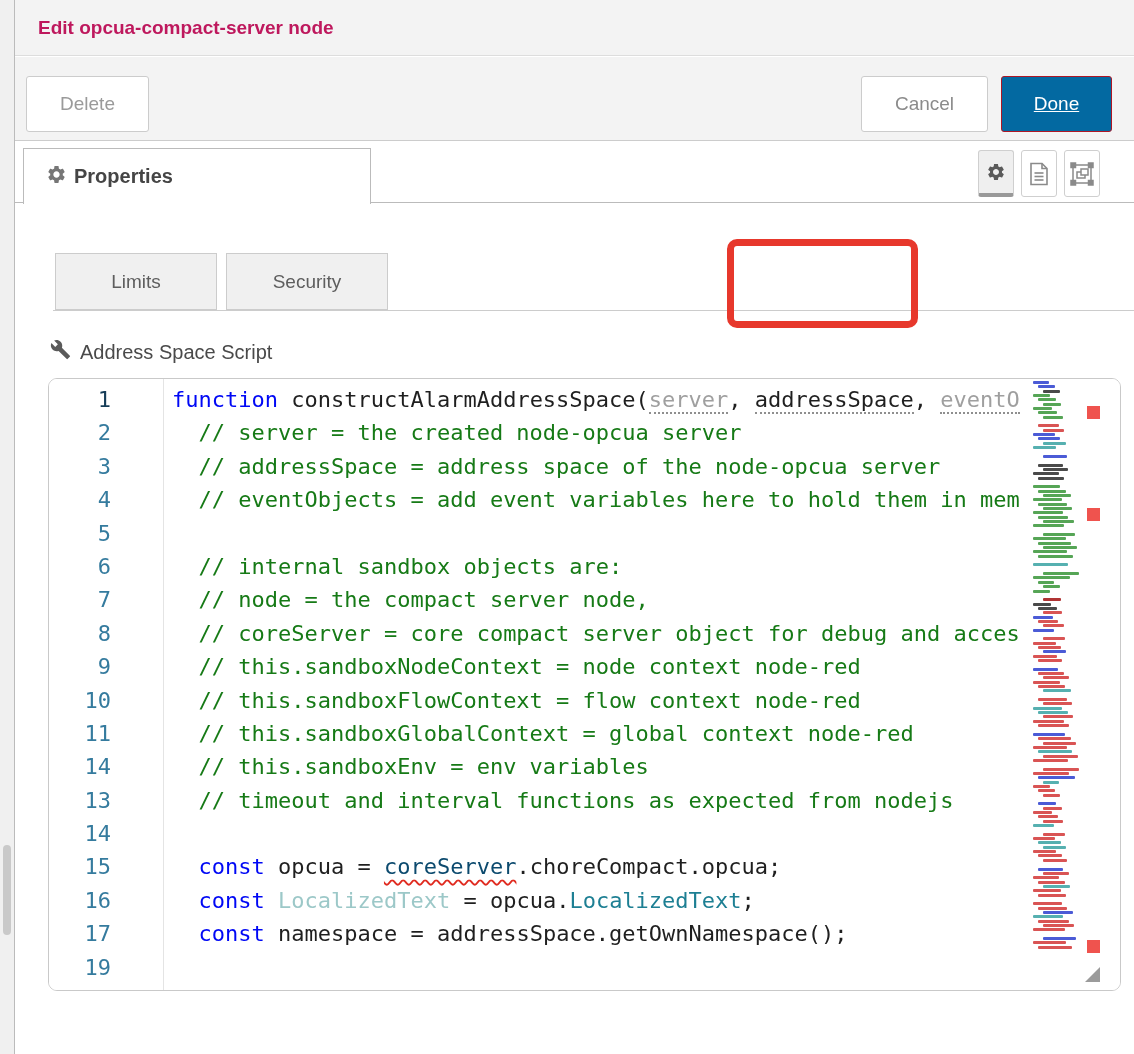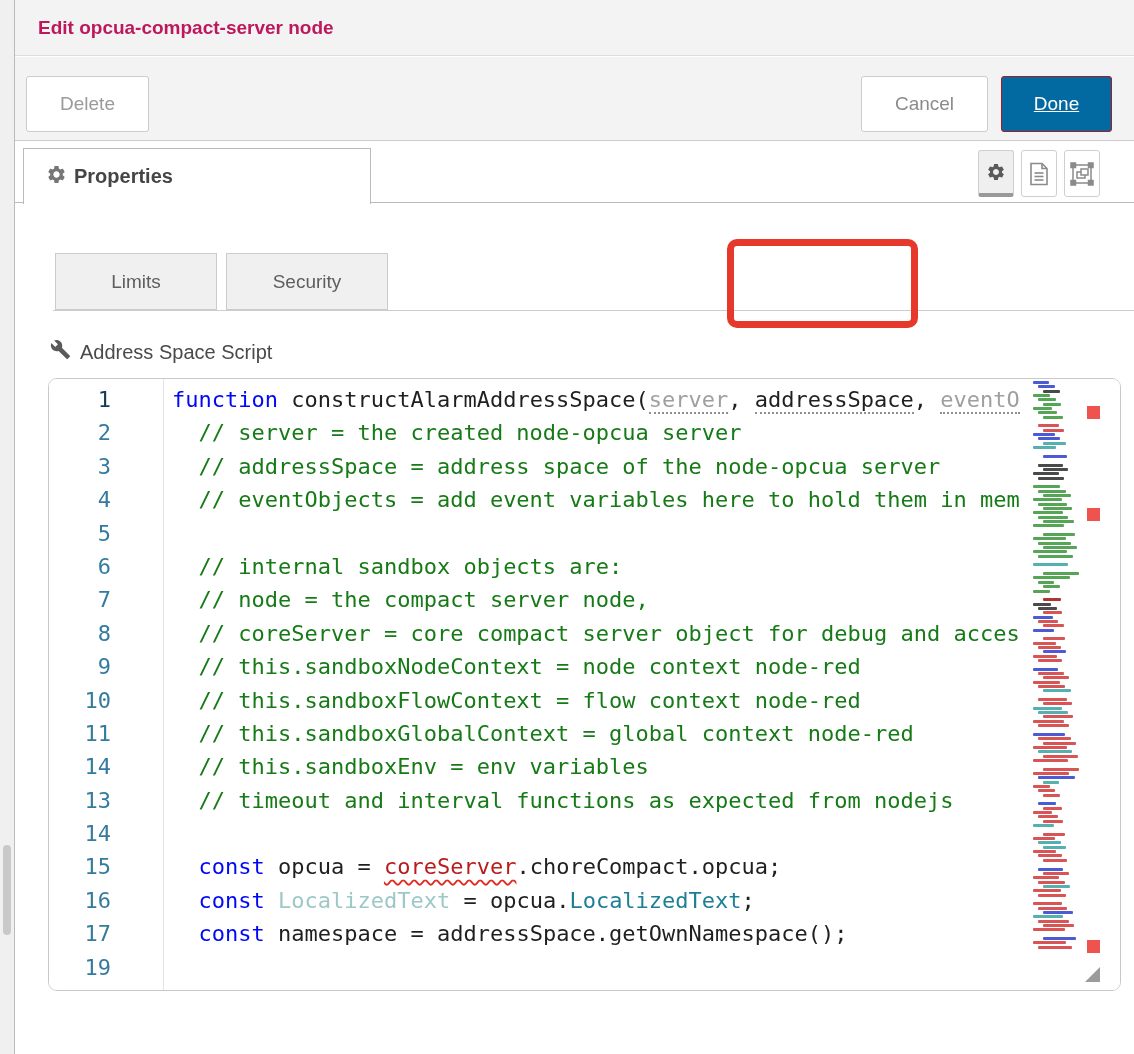--- a/index.html
+++ b/index.html
@@ -70,21 +70,21 @@
   .code-area { position:absolute; left:116px; top:0; bottom:0; width:868px;
     padding-top:4px; padding-left:7px; overflow:hidden; white-space:pre; cursor:text; }
   .code-line { height:33.4px; white-space:pre; }
   .tok-kw   { color:#0008f5; }
   .tok-plain{ color:#1f1f1f; }
   .tok-cmt  { color:#167a16; }
   .tok-type { color:#1d7f93; }
   .tok-typepale { color:#9cc8c8; }
   .tok-param{ color:#9f9f9f; border-bottom:2px dotted #8f8f8f; }
   .tok-arg  { color:#1f1f1f; border-bottom:2px dotted #8f8f8f; }
-  .tok-err  { color:#b91c1c; text-decoration:underline; text-decoration-style:wavy;
+  .tok-err  { color:#0c4a6e; text-decoration:underline; text-decoration-style:wavy;
     text-decoration-color:#e02b20; text-decoration-thickness:2px; text-underline-offset:5px; }
 
   .minimap { position:absolute; left:984px; top:2px; width:46px; bottom:2px; overflow:hidden; }
   .mm-row { height:3px; margin-bottom:1.35px; border-radius:1px; }
   .mm-g{background:#56a556;} .mm-b{background:#4b5bd6;} .mm-r{background:#d95454;}
   .mm-R{background:#b03434;} .mm-k{background:#4a4a4a;} .mm-t{background:#56b0b0;}
   .mm-x{background:transparent;}
 
   .scroll-track { position:absolute; left:1031px; top:0; bottom:0; width:42px; background:#fff; }
   .scroll-marker { position:absolute; left:7px; width:13px; height:13px; background:#ef534e; }

